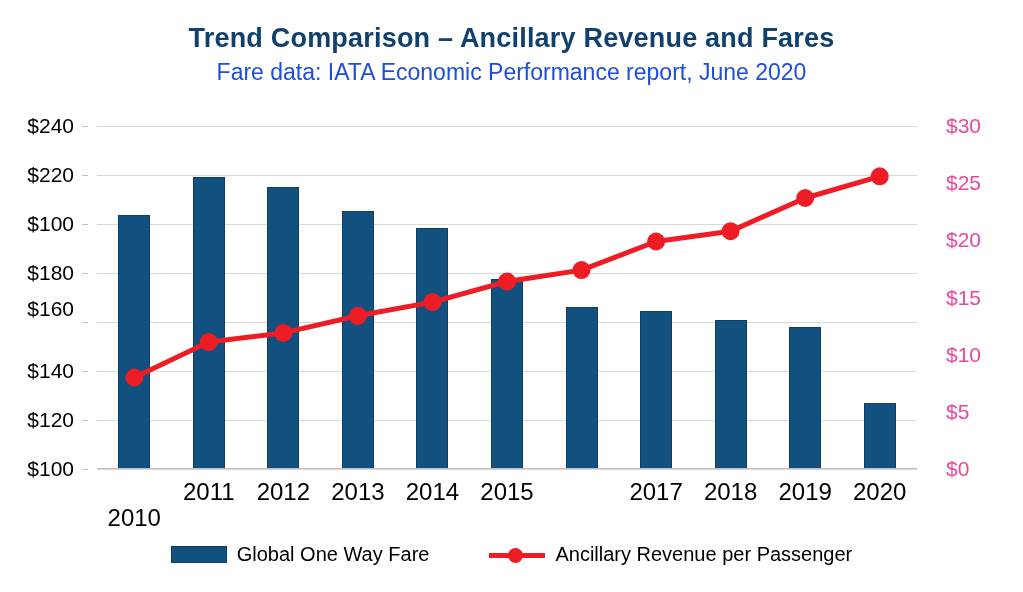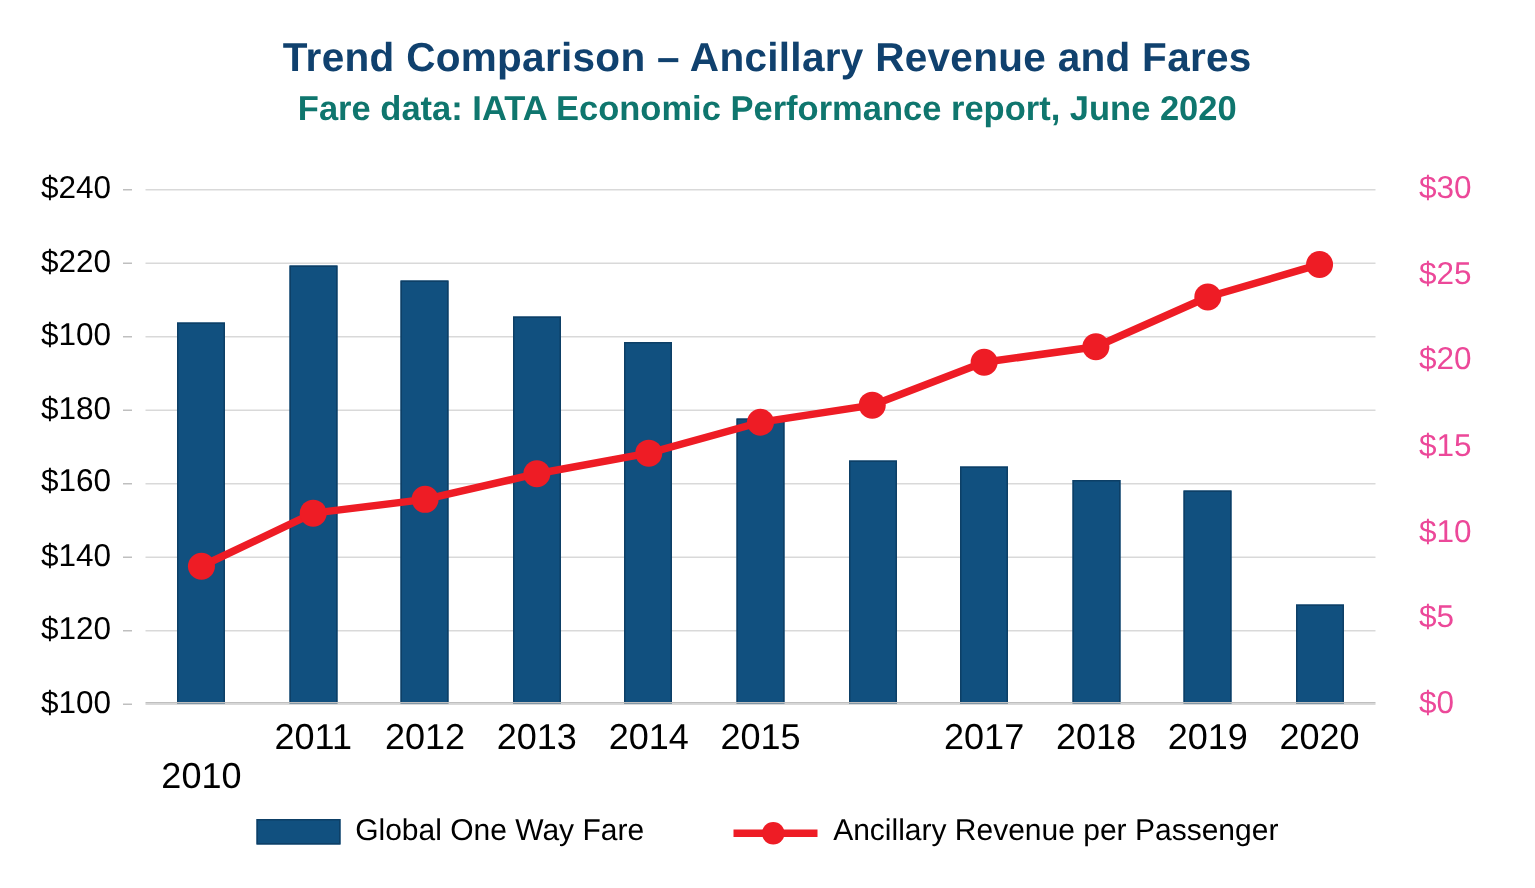--- a/index.html
+++ b/index.html
@@ -31,22 +31,22 @@
   #chart-title {
     font-size: 27px;
     font-weight: bold;
     color: #10416E;
     letter-spacing: 0.2px;
     line-height: 32px;
     white-space: nowrap;
   }
   #chart-subtitle {
     font-size: 23px;
-    font-weight: bold;
-    color: #0f766e;
+    font-weight: normal;
+    color: #1d4ed8;
     line-height: 30px;
     margin-top: 3px;
     white-space: nowrap;
   }
   
   #plot-area {
     position: absolute;
     left: 97px;
     top: 126px;
     width: 820px;
@@ -202,21 +202,21 @@
 
   <div id="left-axis">
       <div class="axis-label-left" style="top: -11px; right: 14px;">$240</div>
       <div class="tick-mark" style="top: 0px; right: 0px;"></div>
       <div class="axis-label-left" style="top: 38px; right: 14px;">$220</div>
       <div class="tick-mark" style="top: 49px; right: 0px;"></div>
       <div class="axis-label-left" style="top: 87px; right: 14px;">$100</div>
       <div class="tick-mark" style="top: 98px; right: 0px;"></div>
       <div class="axis-label-left" style="top: 136px; right: 14px;">$180</div>
       <div class="tick-mark" style="top: 147px; right: 0px;"></div>
-      <div class="axis-label-left" style="top: 184px; right: 14px;">$160</div>
+      <div class="axis-label-left" style="top: 172px; right: 14px;">$160</div>
       <div class="tick-mark" style="top: 196px; right: 0px;"></div>
       <div class="axis-label-left" style="top: 234px; right: 14px;">$140</div>
       <div class="tick-mark" style="top: 245px; right: 0px;"></div>
       <div class="axis-label-left" style="top: 283px; right: 14px;">$120</div>
       <div class="tick-mark" style="top: 294px; right: 0px;"></div>
       <div class="axis-label-left" style="top: 332px; right: 14px;">$100</div>
       <div class="tick-mark" style="top: 343px; right: 0px;"></div>
     </div>
   <div id="right-axis">
       <div class="axis-label-right" style="top: -11px; left: 8px;">$30</div>

